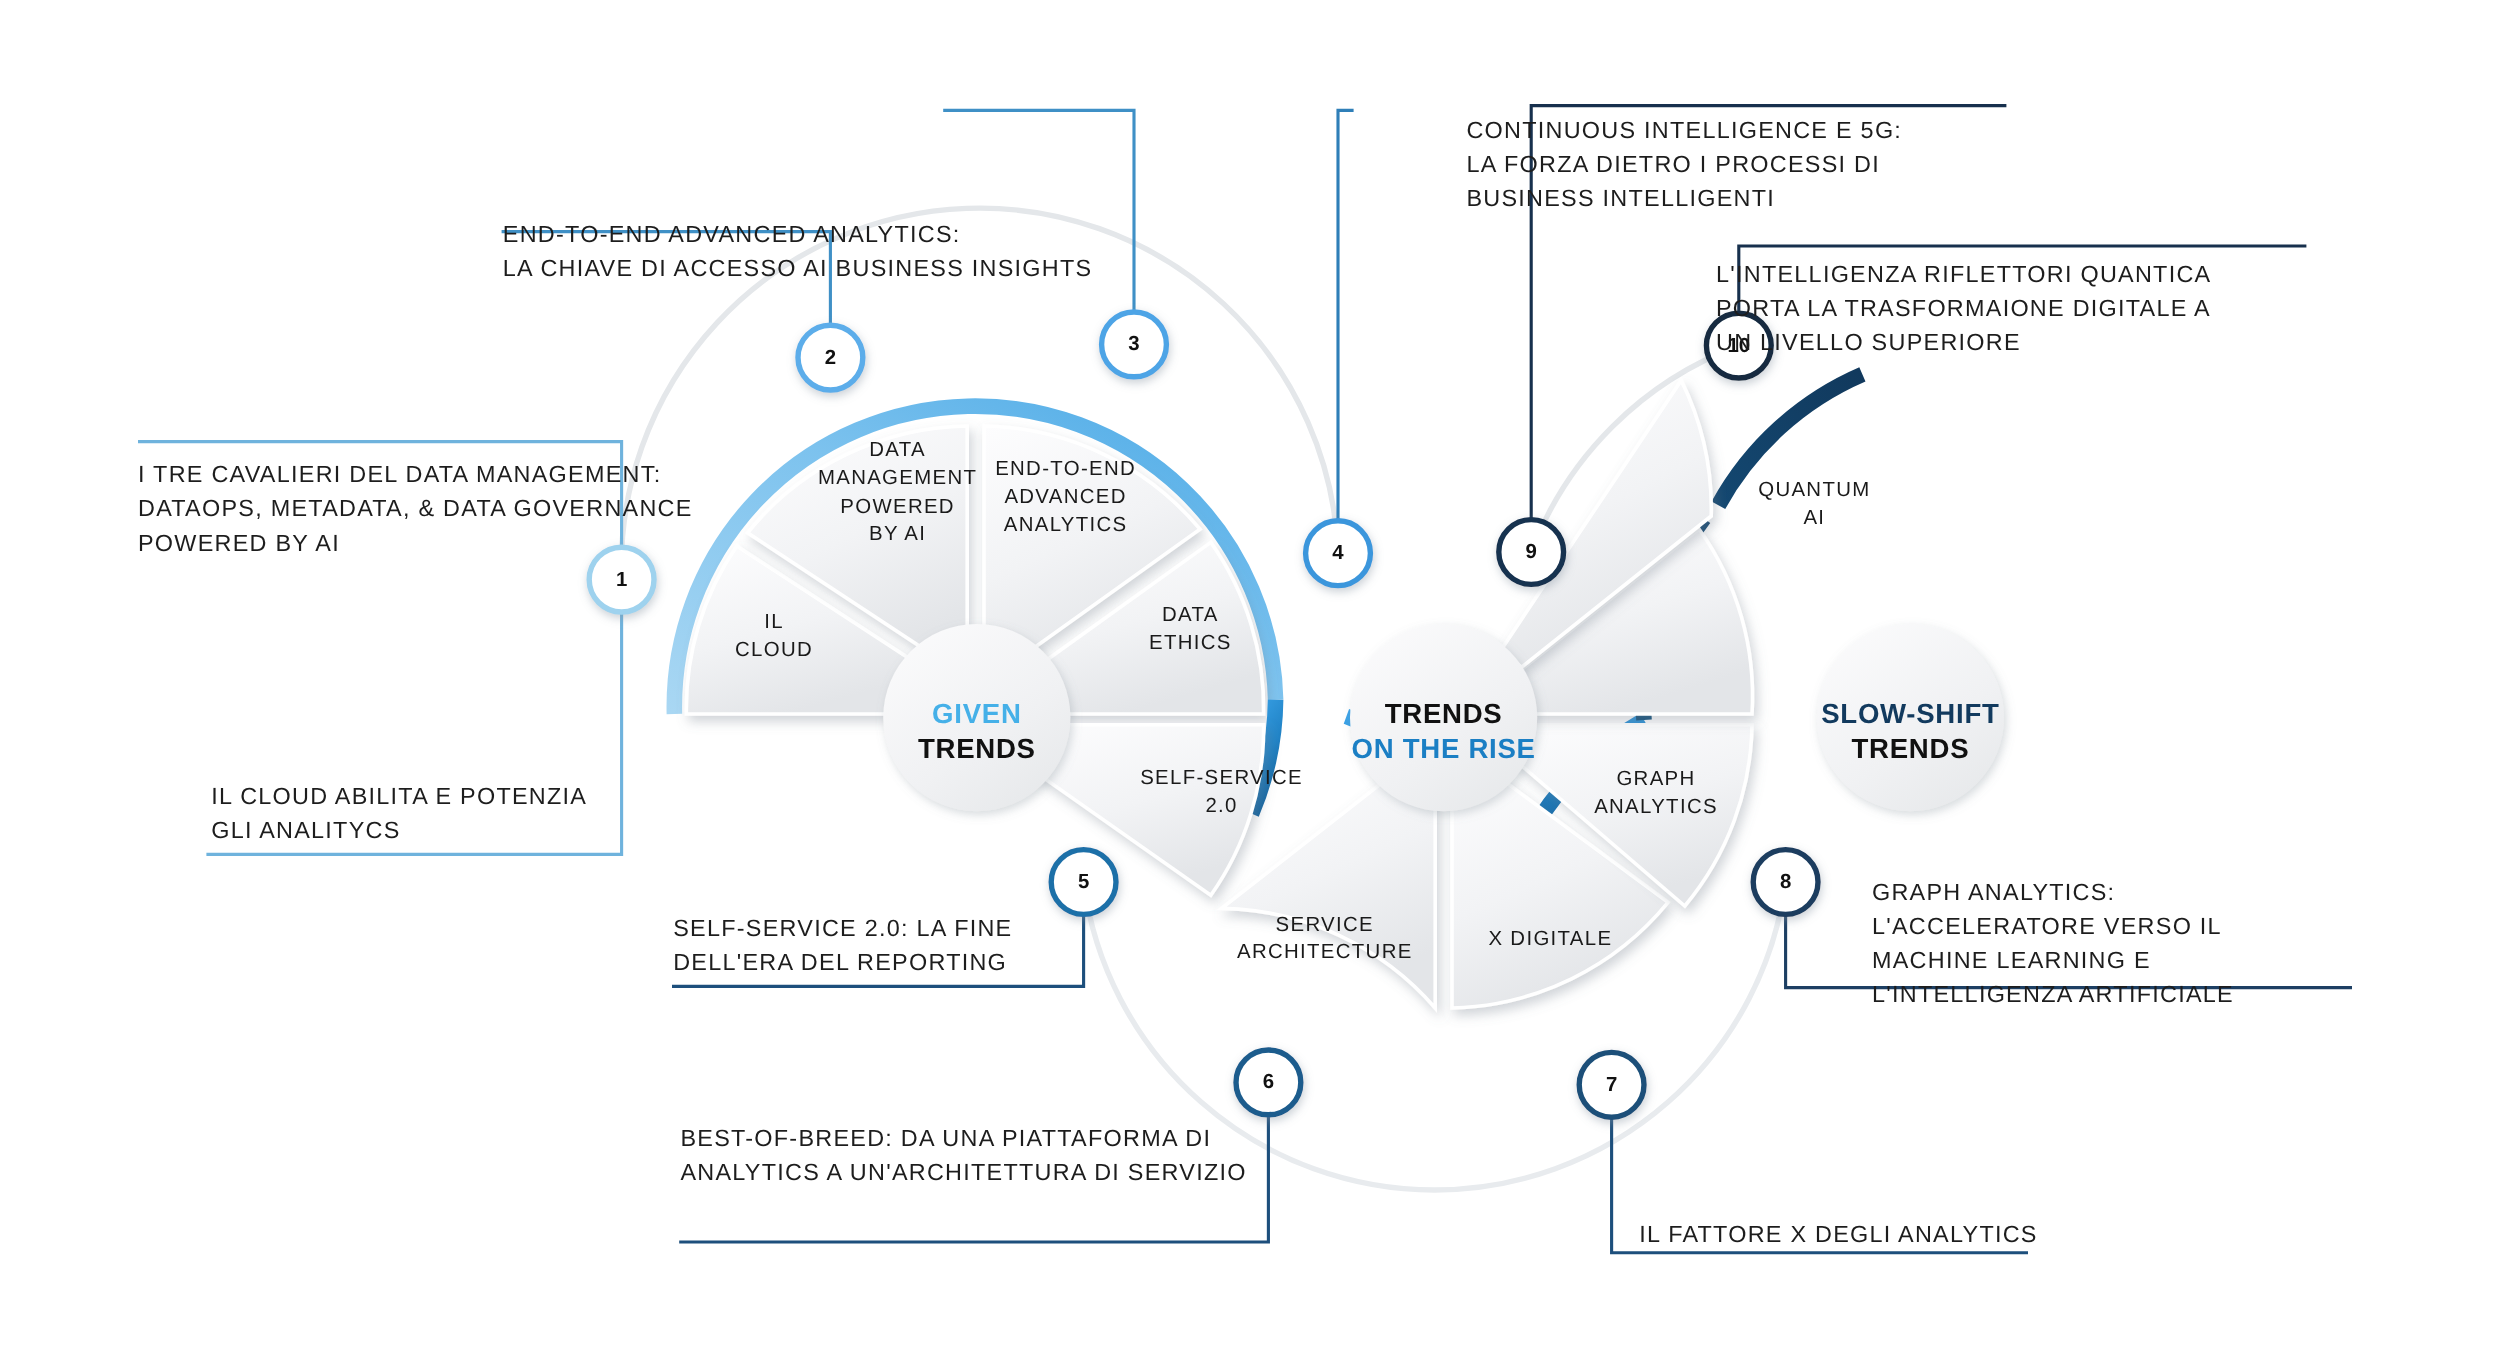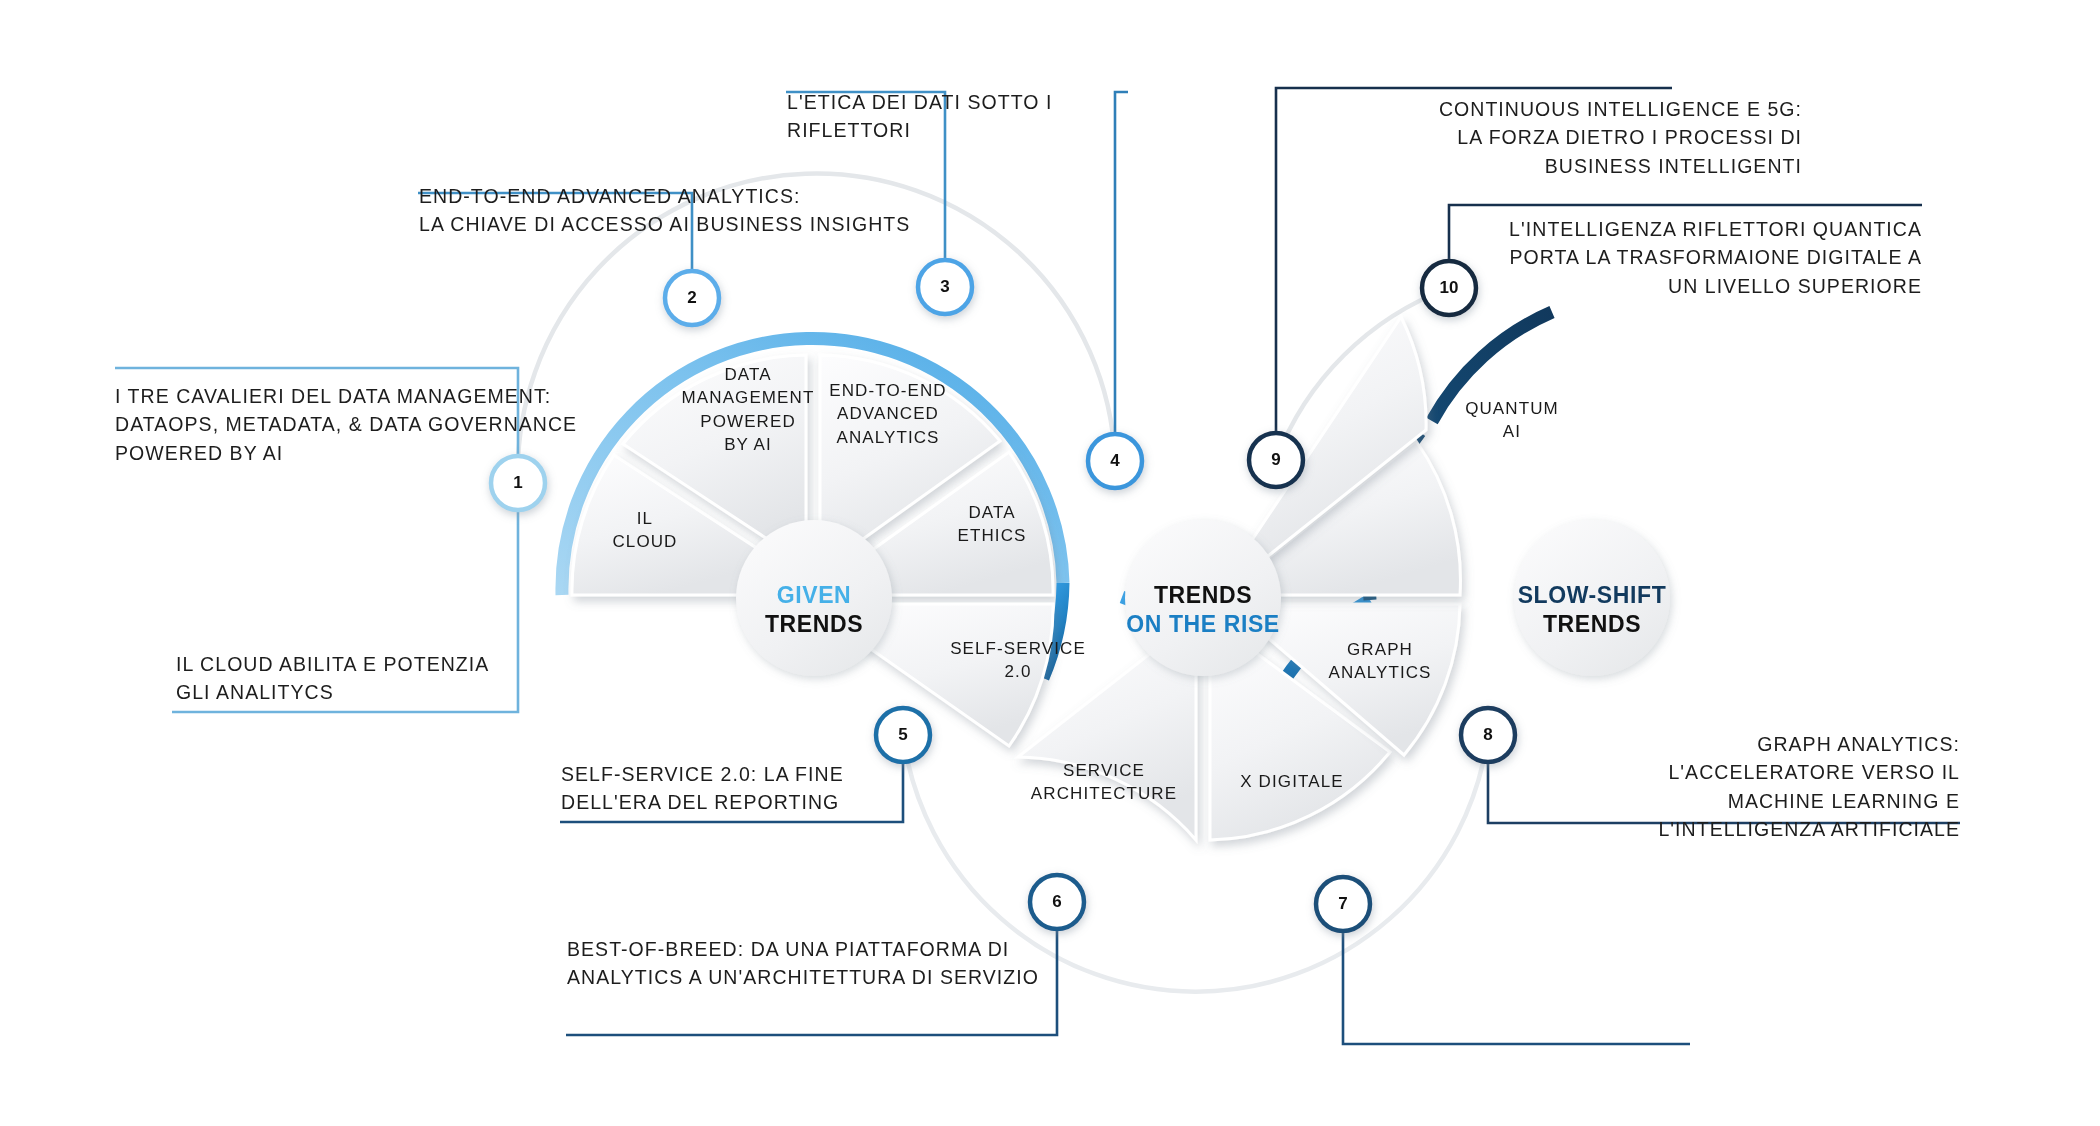--- a/index.html
+++ b/index.html
@@ -3,21 +3,21 @@
 <meta charset="utf-8">
 <style>
   html,body{margin:0;padding:0;background:#ffffff;}
   body{width:2100px;height:1126px;overflow:hidden;
        font-family:"Liberation Sans", sans-serif;color:#1b1b1b;}
   #stage{position:relative;width:2100px;height:1126px;background:#fff;}
   svg.layer{position:absolute;left:0;top:0;width:2100px;height:1126px;}
 
   .callout{position:absolute;font-size:19.5px;letter-spacing:1.05px;
            line-height:1.45;color:#1d1d1d;font-weight:400;white-space:pre-line;}
-  .callout.r{text-align:right;}
+  .callout.r{text-align:left;}
   .callout.l{text-align:left;}
 
   .seglabel{position:absolute;text-align:center;font-size:17px;
             letter-spacing:1.1px;line-height:1.38;color:#1a1a1a;
             white-space:pre-line;transform:translate(-50%,-50%);}
 
   .hubtitle{position:absolute;text-align:center;transform:translate(-50%,-50%);
             letter-spacing:.6px;}
   .hubtitle .t1{font-size:23px;font-weight:bold;line-height:1.28;margin-top:24px;}
   .hubtitle .t2{font-size:23px;font-weight:bold;line-height:1.28;}
@@ -200,26 +200,25 @@
     <div class="t2" style="color:#111">TRENDS</div>
   </div>
 
   <div class="callout l" style="left:115px;top:382px;width:520px">I TRE CAVALIERI DEL DATA MANAGEMENT:
 DATAOPS, METADATA, &amp; DATA GOVERNANCE
 POWERED BY AI</div>
   <div class="callout l" style="left:176px;top:650px;width:440px">IL CLOUD ABILITA E POTENZIA
 GLI ANALITYCS</div>
   <div class="callout l" style="left:419px;top:182px;width:560px">END-TO-END ADVANCED ANALYTICS:
 LA CHIAVE DI ACCESSO AI BUSINESS INSIGHTS</div>
-  <div class="callout l" style="left:787px;top:88px;width:350px">L'ETICA DEI DATI SOTTO I
-RIFLETTORI</div>
   <div class="callout l" style="left:561px;top:760px;width:390px">SELF-SERVICE 2.0: LA FINE
 DELL'ERA DEL REPORTING</div>
   <div class="callout l" style="left:567px;top:935px;width:520px">BEST-OF-BREED: DA UNA PIATTAFORMA DI
 ANALYTICS A UN'ARCHITETTURA DI SERVIZIO</div>
+  <div class="callout l" style="left:1366px;top:1015px;width:420px">IL FATTORE X DEGLI ANALYTICS</div>
   <div class="callout r" style="left:1560px;top:730px;width:400px">GRAPH ANALYTICS:
 L'ACCELERATORE VERSO IL
 MACHINE LEARNING E
 L'INTELLIGENZA ARTIFICIALE</div>
   <div class="callout r" style="left:1222px;top:95px;width:580px">CONTINUOUS INTELLIGENCE E 5G:
 LA FORZA DIETRO I PROCESSI DI
 BUSINESS INTELLIGENTI</div>
   <div class="callout r" style="left:1430px;top:215px;width:492px">L'INTELLIGENZA RIFLETTORI QUANTICA
 PORTA LA TRASFORMAIONE DIGITALE A
 UN LIVELLO SUPERIORE</div>

